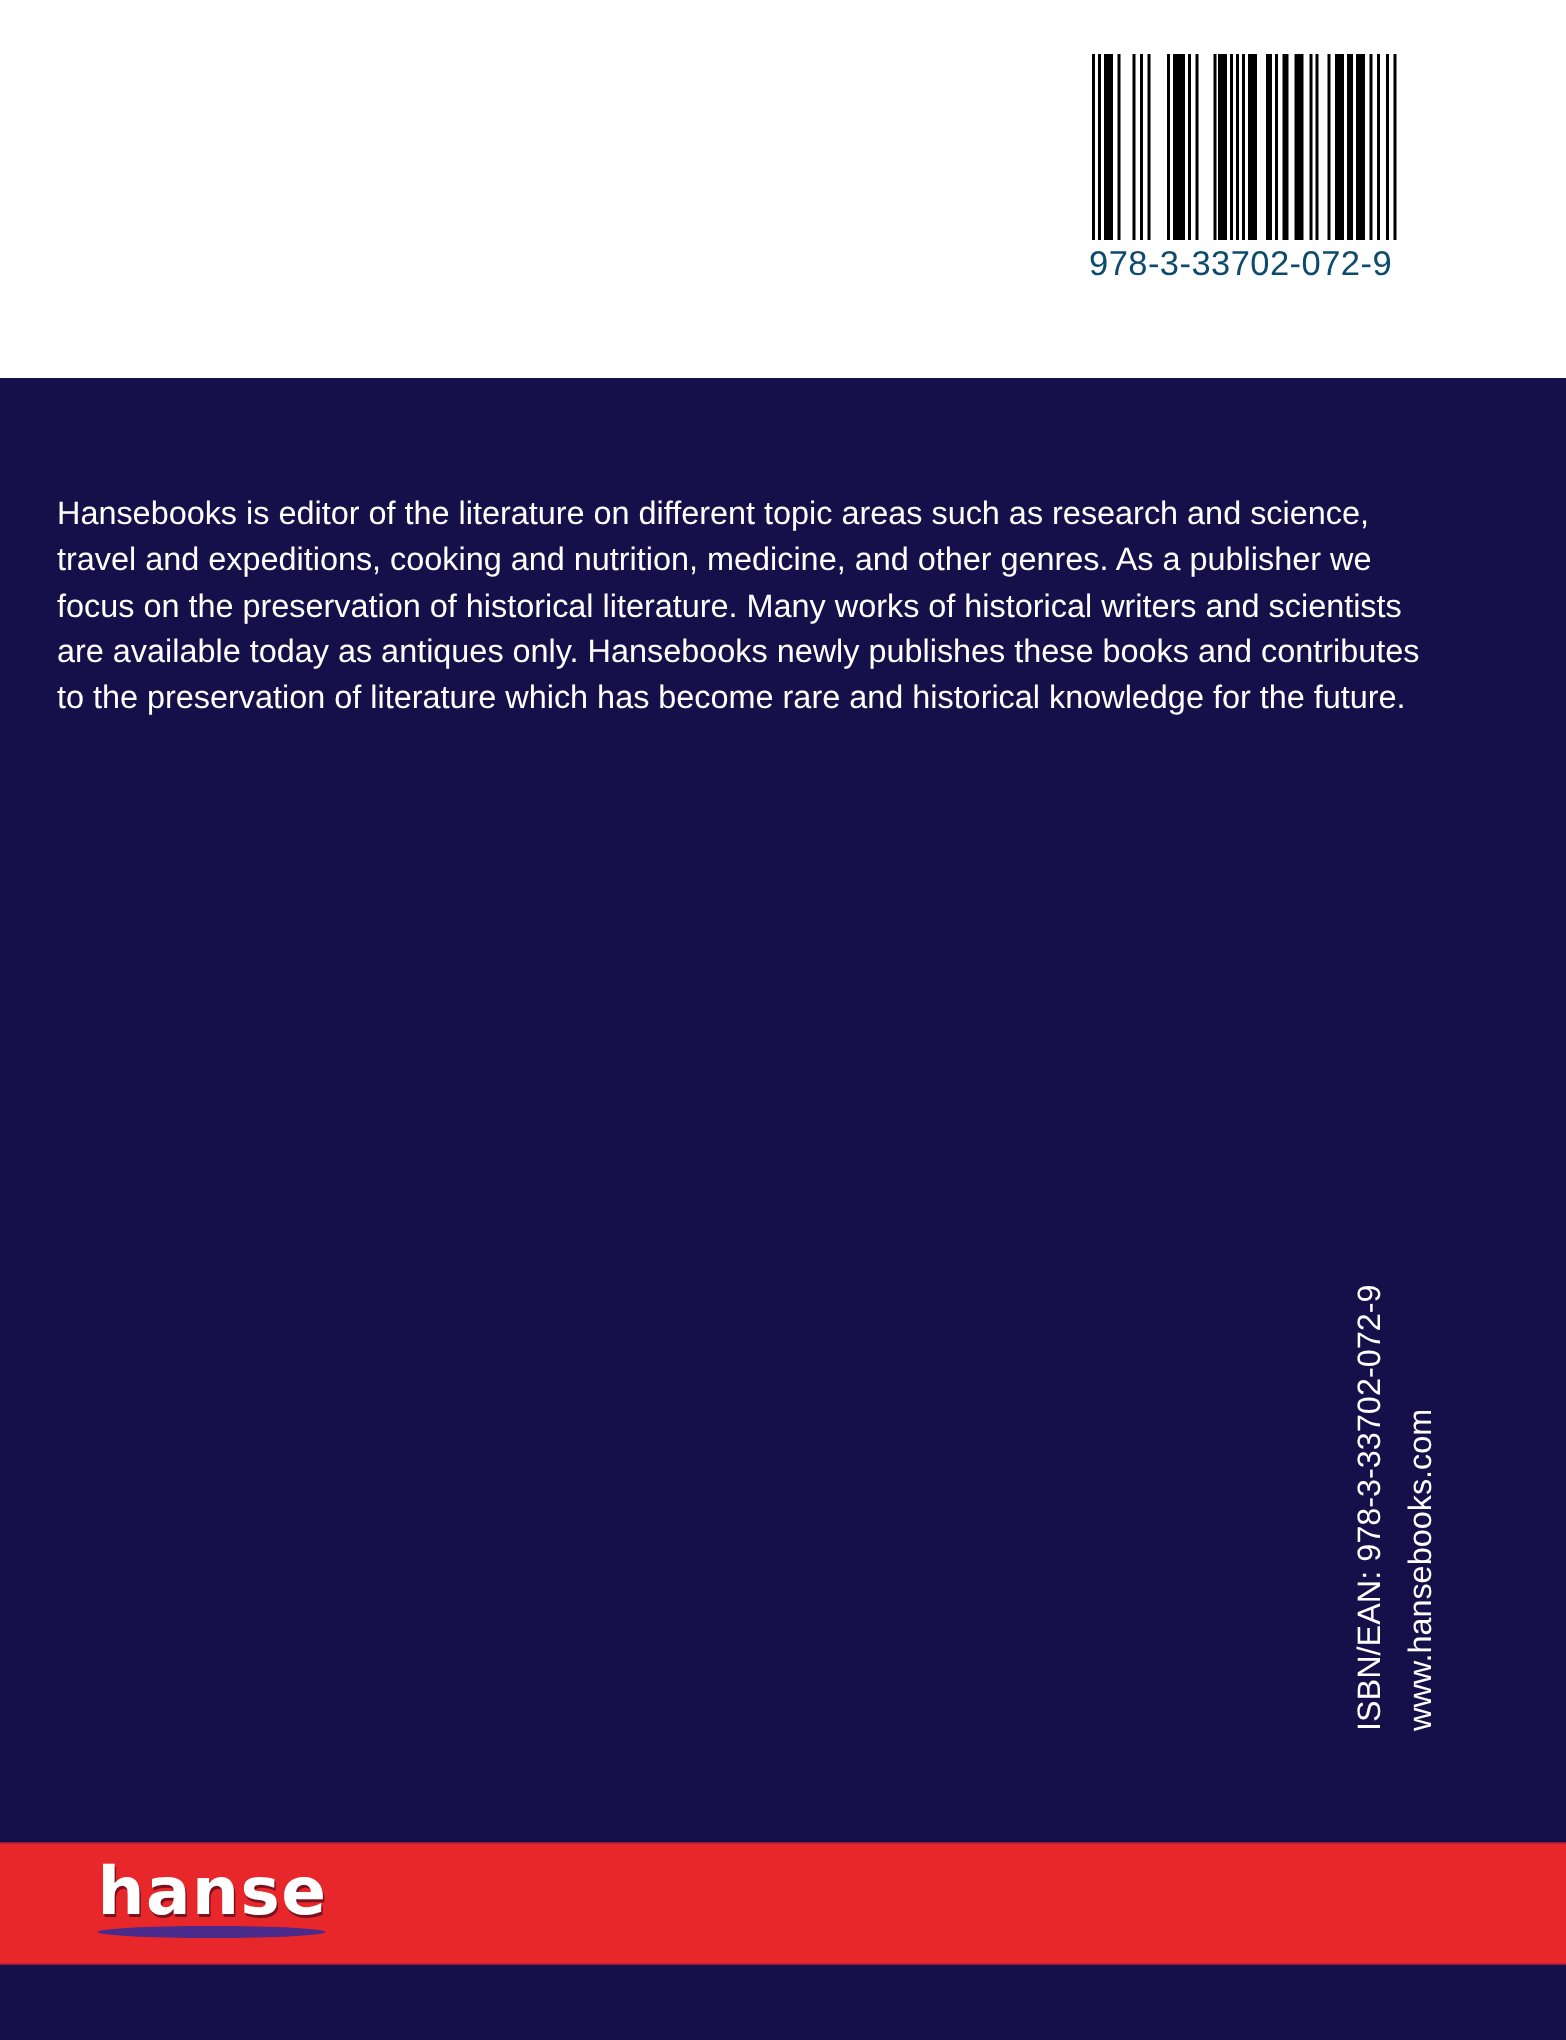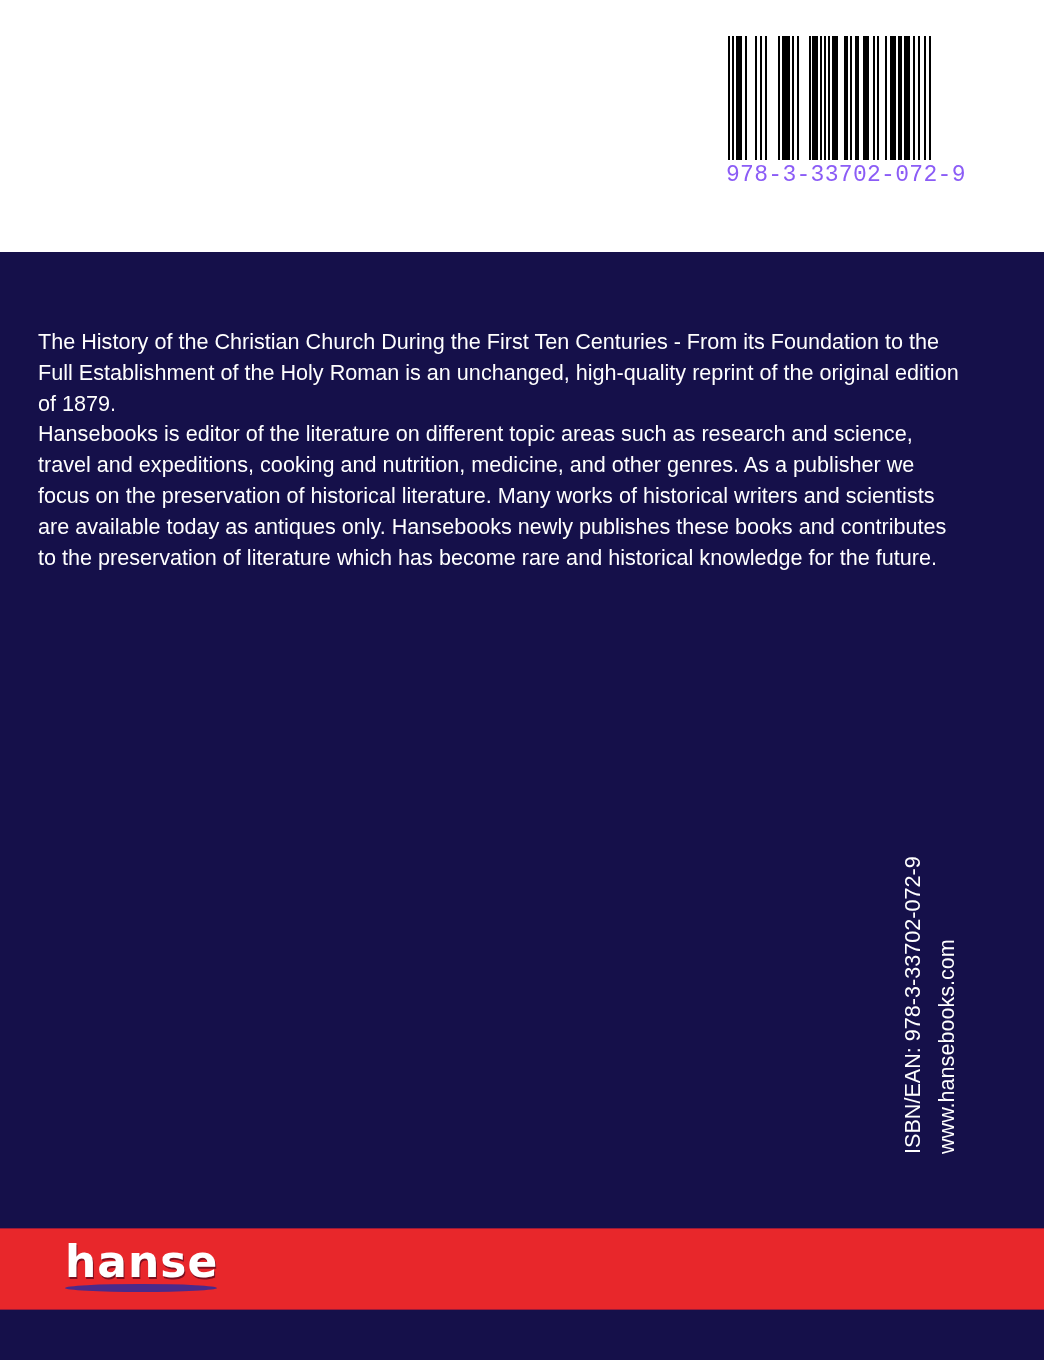--- a/index.html
+++ b/index.html
@@ -13,22 +13,22 @@
       background: #ffffff;
     }
     .barcode-wrap {
       position: absolute; left: 726px; top: 36px; width: 210px; height: 156px;
     }
     .barcode-bars {
       position: absolute; left: 2px; top: 0; width: 204px; height: 124px;
     }
     .barcode-digits {
       position: absolute; left: 0; top: 126px; width: 210px;
-      font-family: Liberation Mono, monospace; font-size: 23px; color: #8b5cf6;
-      letter-spacing: 0.3px; white-space: nowrap; text-align: right;
+      font-family: Liberation Sans, sans-serif; font-size: 23px; color: #0c4a6e;
+      letter-spacing: 0.3px; white-space: nowrap;
     }
     .navy {
       position: absolute; left: 0; top: 252px; width: 1044px; height: 1108px;
       background: #15104a;
     }
     .desc {
       position: absolute; left: 38px; top: 327px; width: 930px;
       color: #ffffff; font-family: "Liberation Sans", sans-serif;
       font-size: 21.6px; line-height: 30.8px;
     }
@@ -101,21 +101,20 @@
         <rect x="201" y="0" width="2" height="124"></rect>
       </g>
     </svg>
     <div class="barcode-digits">978-3-33702-072-9</div>
   </div>
 </div>
 
 <div class="navy"></div>
 
 <div class="desc">
-  <p>The History of the Christian Church During the First Ten Centuries - From its Foundation to the Full Establishment of the Holy Roman is an unchanged, high-quality reprint of the original edition of 1879.</p>
   <p>Hansebooks is editor of the literature on different topic areas such as research and science, travel and expeditions, cooking and nutrition, medicine, and other genres. As a publisher we focus on the preservation of historical literature. Many works of historical writers and scientists are available today as antiques only. Hansebooks newly publishes these books and contributes to the preservation of literature which has become rare and historical knowledge for the future.</p>
 </div>
 
 <div class="vertical-text">
   <div>ISBN/EAN: 978-3-33702-072-9</div>
   <div>www.hansebooks.com</div>
 </div>
 
 <div class="red-band"></div>
 

